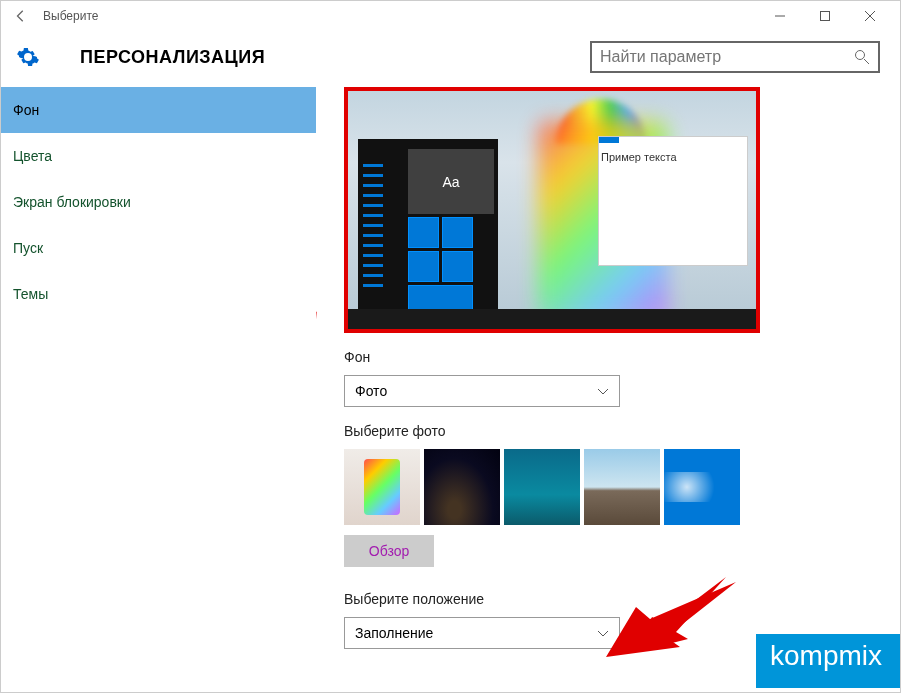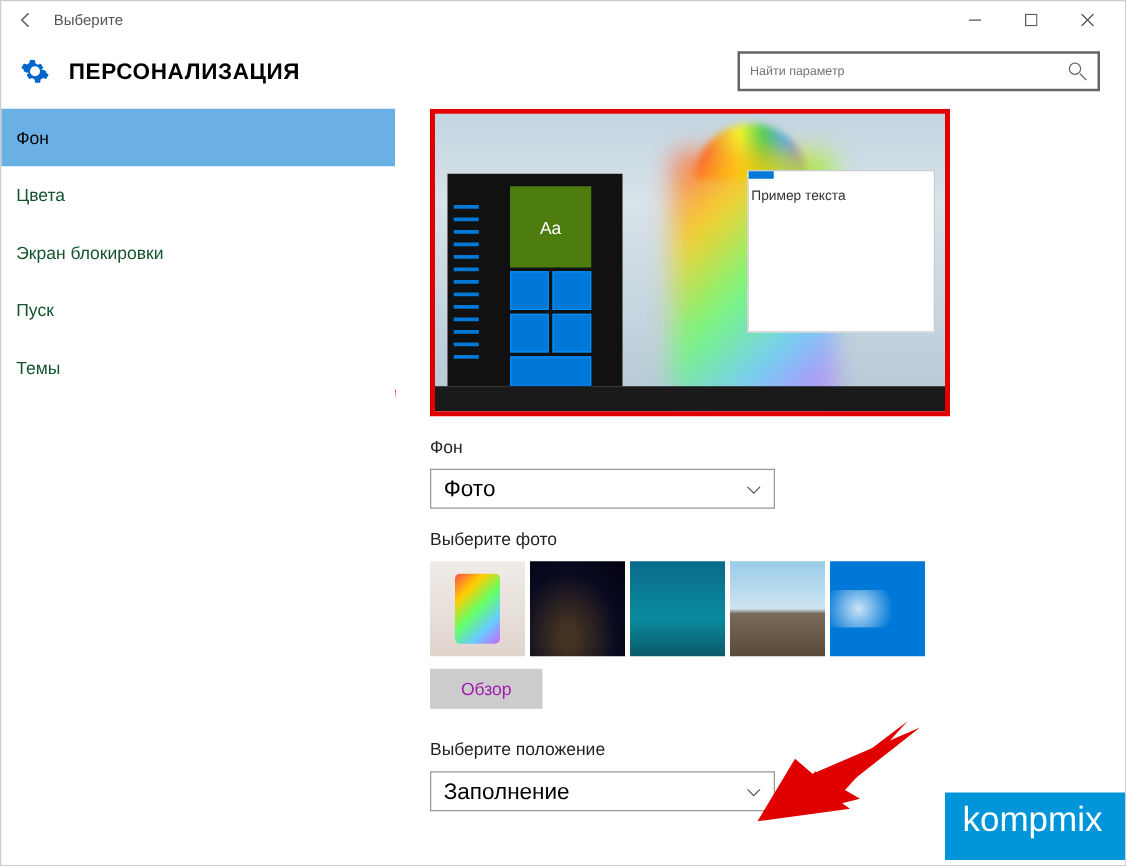--- a/index.html
+++ b/index.html
@@ -4,46 +4,46 @@
   <style>
     * { margin: 0; padding: 0; box-sizing: border-box; font-family: "Segoe UI", Arial, sans-serif; }
     body { width: 901px; height: 693px; background: #fff; position: relative; overflow: hidden; border: 1px solid #ccc; }
     .titlebar { height: 30px; display: flex; align-items: center; padding: 0 8px; color: #555; font-size: 12px; }
     .back-btn { width: 24px; height: 24px; display: flex; align-items: center; justify-content: center; margin-right: 10px; color: #666; }
     .title-text { flex: 1; }
     .winctl { display: flex; gap: 0; }
     .winctl-btn { width: 45px; height: 30px; display: flex; align-items: center; justify-content: center; color: #555; }
     .header-row { display: flex; align-items: center; padding: 10px 20px 14px 14px; }
     .gear { width: 26px; height: 26px; margin-right: 14px; color: #0066cc; display:flex; align-items:center; justify-content:center;}
-    .page-title { font-size: 18px; font-weight: 600; letter-spacing: 0.5px; }
+    .page-title { font-size: 18px; font-weight: 600; letter-spacing: 0.5px; margin-left: 25px; }
     .search-wrap { margin-left: auto; }
     .search-box { width: 290px; height: 32px; border: 2px solid #666; display: flex; align-items: center; padding: 0 8px; }
-    .search-input { border: none; outline: none; flex: 1; font-size: 10px; color: #15803d; }
+    .search-input { border: none; outline: none; flex: 1; font-size: 16px; color: #15803d; }
     .search-icon { width: 16px; height: 16px; color: #666; }
     .content { display: flex; height: calc(100% - 90px); }
     .sidebar { width: 315px; }
     .side-item { height: 46px; display: flex; align-items: center; padding-left: 12px; font-size: 14px; color: #14532d; cursor: pointer; }
     .side-item.active { background: #6ab0e4; color: #000; }
     .main { flex: 1; padding: 0 20px 0 28px; position: relative; overflow: hidden; }
     .preview-frame { border: 4px solid #e00000; width: 416px; height: 246px; position: relative; overflow: hidden; background: linear-gradient(180deg,#c3d5e0 0%, #d9e3ea 30%, #b5c8d4 100%); }
     .preview-cake { position:absolute; left:190px; top:30px; width:130px; height:200px; background: linear-gradient(135deg,#ff4d4d,#ffcc00,#66ff66,#66ccff,#cc66ff); filter: blur(10px); border-radius:10px; opacity:0.8;}
     .preview-rainbow { position:absolute; right:110px; top:8px; width:90px; height:45px; border-radius:50px 50px 0 0; background: linear-gradient(90deg,#ff0000,#ff9900,#ffff00,#33cc33,#3399ff,#9933ff); filter: blur(3px); opacity:0.8;}
     .preview-taskbar { position:absolute; bottom:0; left:0; width:100%; height:20px; background:#1a1a1a;}
     .preview-start { position:absolute; left:10px; bottom:20px; width:140px; height:170px; background:#111; }
     .preview-submenu { position:absolute; left:5px; bottom:5px; width:36px; height:140px; }
     .preview-submenu::before { content:""; position:absolute; top:0; left:0; width:20px; height:3px; background:#0078d7; box-shadow: 0 10px 0 #0078d7, 0 20px 0 #0078d7, 0 30px 0 #0078d7, 0 40px 0 #0078d7, 0 50px 0 #0078d7, 0 60px 0 #0078d7, 0 70px 0 #0078d7, 0 80px 0 #0078d7, 0 90px 0 #0078d7, 0 100px 0 #0078d7, 0 110px 0 #0078d7, 0 120px 0 #0078d7;}
     .preview-tiles { position:absolute; left:50px; bottom:5px; width:90px; height:155px; }
-    .tile-lg { position:absolute; top:0; left:0; width:65px; height:65px; background:#4d7c0f; display:flex; align-items:center; justify-content:center; color:#fff; font-size:14px;}
+    .tile-lg { position:absolute; top:0; left:0; width:86px; height:65px; background:#404040; display:flex; align-items:center; justify-content:center; color:#fff; font-size:14px;}
     .tile-row { position:absolute; top:68px; left:0; display:grid; grid-template-columns: repeat(2,31px); grid-auto-rows:31px; gap:3px;}
     .tile-sm { background:#0078d7; border:1px solid #0090ff;}
     .preview-window { position:absolute; right:8px; top:45px; width:150px; height:130px; background:#fff; border:1px solid #ccc;}
     .preview-window-top { height:6px; width:20px; background:#0078d7;}
     .preview-window-txt { padding:8px 2px; font-size:11px; color:#333;}
     .section-label { font-size: 14px; color: #222; margin-top: 16px; margin-bottom: 10px; }
-    .combo { width: 276px; height: 32px; border: 1px solid #999; display: flex; align-items: center; padding: 0 10px; font-size: 18px; background:#fff; position:relative;}
+    .combo { width: 276px; height: 32px; border: 1px solid #999; display: flex; align-items: center; padding: 0 10px; font-size: 14px; background:#fff; position:relative;}
     .combo .chev { position:absolute; right:10px; top:50%; transform:translateY(-50%); color:#555;}
     .thumbs { display: flex; gap: 4px; margin-top: 6px; }
     .thumb { width: 76px; height: 76px; background:#444; position:relative; overflow:hidden;}
     .thumb.cake { background: linear-gradient(180deg,#f0ece8,#e0d4cc); }
     .thumb.cake::after{content:"";position:absolute;left:20px;top:10px;width:36px;height:56px;background:linear-gradient(135deg,#ff4d4d,#ffcc00,#66ff66,#66ccff,#cc66ff);border-radius:4px;}
     .thumb.night { background: radial-gradient(ellipse at 40% 80%, #443322 10%, #0a0a20 60%, #020210 100%); }
     .thumb.ocean { background: linear-gradient(180deg,#0a6a8a 0%,#0a8aa0 60%,#0b5a6a 100%); }
     .thumb.beach { background: linear-gradient(180deg,#9acbe8 0%,#cde5f0 50%,#7a6a5a 55%,#5a4a3a 100%); }
     .thumb.win10 { background:#0078d7; }
     .thumb.win10::after{content:"";position:absolute;left:0;top:30%;width:100%;height:40%;background:radial-gradient(circle at 30% 50%, rgba(255,255,255,0.8), transparent 50%);}

